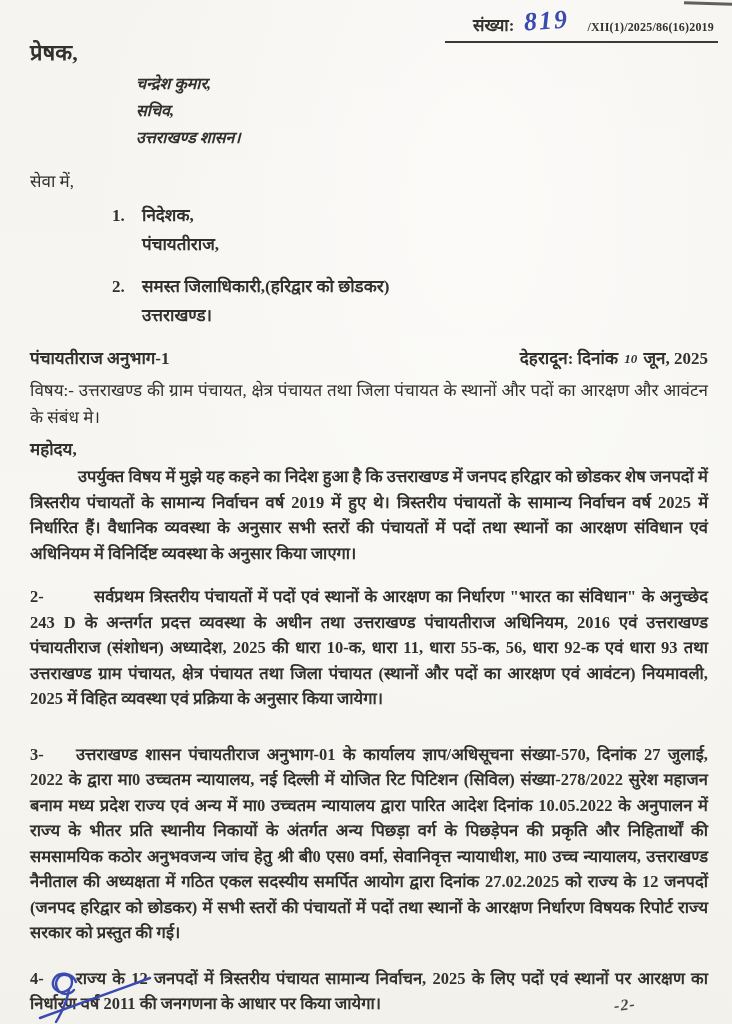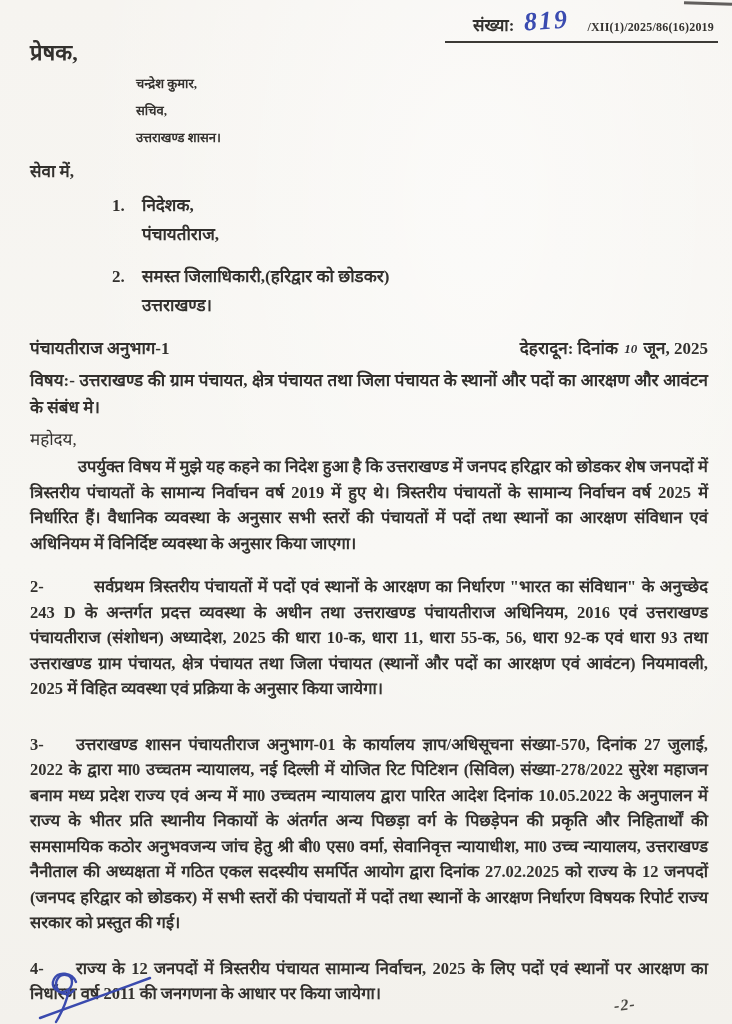--- a/index.html
+++ b/index.html
@@ -35,38 +35,38 @@
     font-size:26px;
     font-style:italic;
     letter-spacing:2px;
     display:inline-block;
     transform:rotate(-4deg) translateY(-2px);
     margin:0 18px 0 4px;
   }
   .ref-rest{font-size:12px;letter-spacing:.2px;}
 
   .sender-label{margin-top:30px;font-size:22px;font-weight:600;}
-  .sender-block{margin:4px 0 0 106px;font-size:13px;font-weight:600;line-height:27px;}
-  .seva{margin-top:8px;font-size:17px;font-weight:700;}
+  .sender-block{margin:4px 0 0 106px;font-size:16px;font-weight:600;line-height:27px;font-style:italic;}
+  .seva{margin-top:18px;font-size:17px;font-weight:400;}
 
   .recipient{display:flex;margin:10px 0 0 82px;font-size:17px;font-weight:600;line-height:28.5px;}
   .recipient .rnum{width:30px;flex:0 0 30px;}
   .recipient.second{margin-top:14px;}
 
   .section-row{
     display:flex;justify-content:space-between;align-items:flex-end;
     margin-top:16px;font-size:17px;font-weight:600;
   }
   .hand-date{
     font-style:italic;font-size:13px;font-weight:700;color:#2f2e33;
     display:inline-block;transform:translateY(-1px);
     margin:0 2px;
   }
-  .subject{margin-top:8px;font-size:17px;font-weight:700;line-height:27px;text-align:justify;}
-  .salutation{margin-top:6px;font-size:17px;font-weight:400;}
+  .subject{margin-top:8px;font-size:17px;font-weight:400;line-height:27px;text-align:justify;}
+  .salutation{margin-top:6px;font-size:17px;font-weight:700;}
 
   .para{font-size:16.5px;font-weight:600;line-height:25.5px;text-align:justify;}
   .para.first{margin-top:4px;text-indent:48px;}
   .para .pnum{display:inline-block;font-weight:700;}
   .para.p2{margin-top:18px;}
   .para.p2 .pnum{width:64px;}
   .para.p3{margin-top:30px;}
   .para.p3 .pnum{width:46px;}
   .para.p4{margin-top:20px;}
   .para.p4 .pnum{width:46px;}

